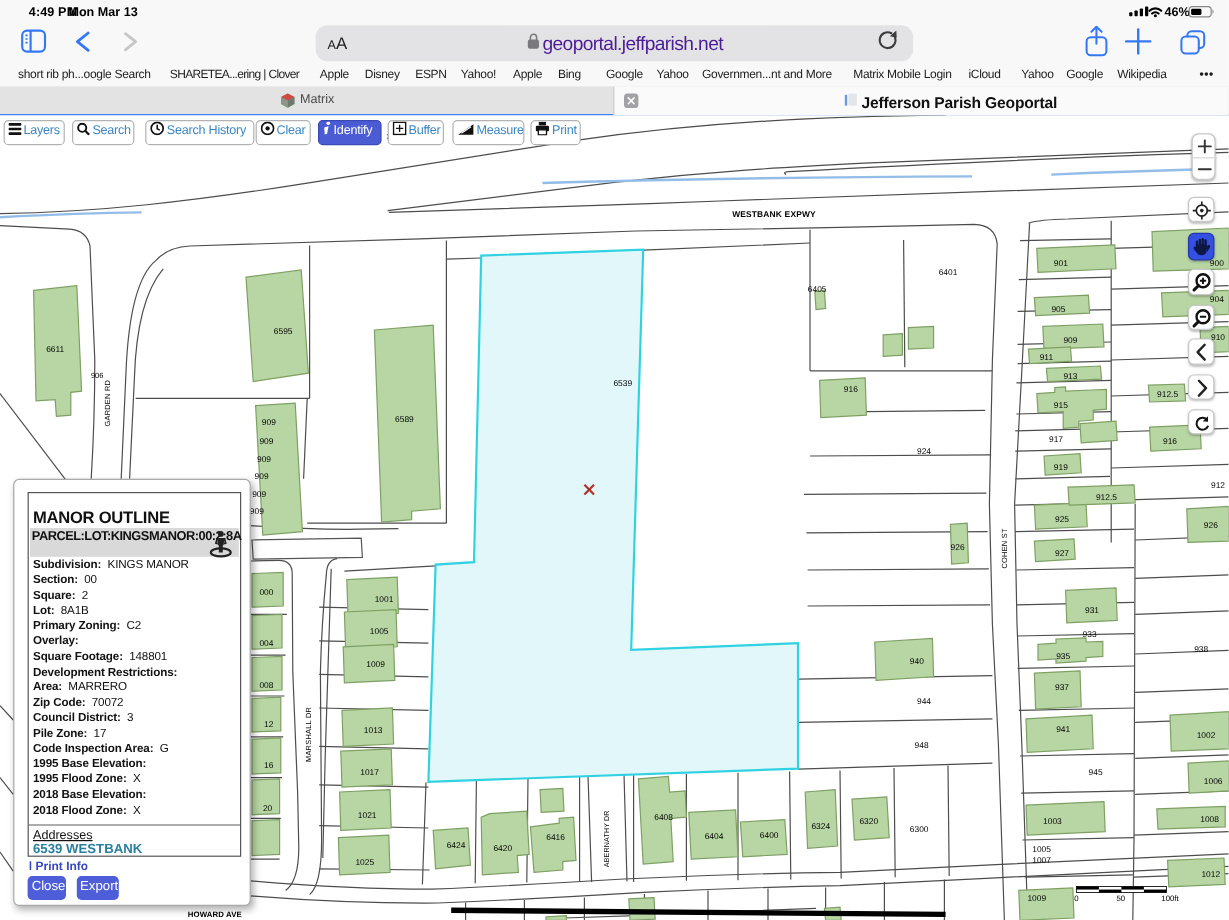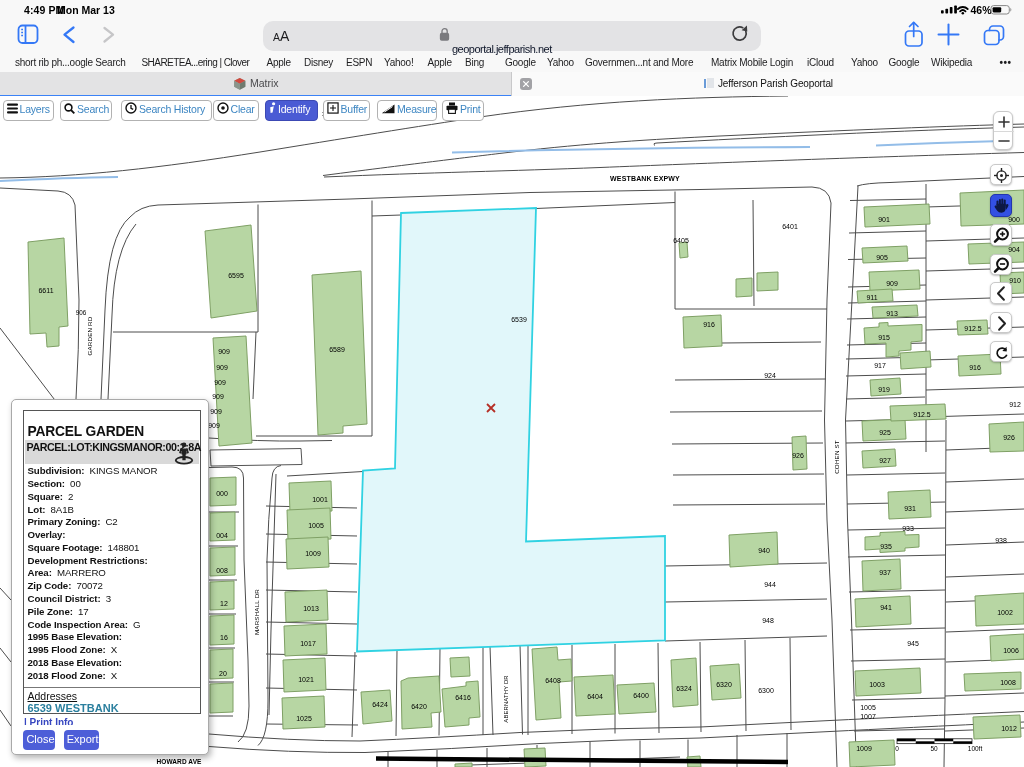--- a/index.html
+++ b/index.html
@@ -8,21 +8,21 @@
 
 #chrome{position:absolute;left:0;top:0;width:1024px;height:96px;background:#f8f8f8}
 #status{position:absolute;left:0;top:0;width:1024px;height:20px}
 #stime{position:absolute;left:24px;top:4px;font-size:10.5px;font-weight:700;color:#000;letter-spacing:.1px}
 #sdate{position:absolute;left:57px;top:4px;font-size:10.5px;font-weight:700;color:#000}
 #spct{position:absolute;left:970.5px;top:4px;font-size:10.5px;font-weight:700;color:#000}
 #navbar{position:absolute;left:0;top:20px;width:1024px;height:33px}
 #addr{position:absolute;left:263px;top:1px;width:498px;height:30px;background:#e3e3e5;border-radius:10px}
 #aa{position:absolute;left:10px;top:7px;font-size:14px;color:#1c1c1e}
 #aa span{font-size:10.5px}
-#url{position:absolute;left:189px;top:22px;font-size:11px;letter-spacing:-0.5px;color:#0f172a}
+#url{position:absolute;left:189px;top:8px;font-size:16px;letter-spacing:-0.5px;color:#4c1d95}
 #bookmarks{position:absolute;left:0;top:53px;width:1024px;height:19px;font-size:10px;color:#1d1d1f;white-space:nowrap}
 #bookmarks b{position:absolute;top:3.5px;font-weight:400;letter-spacing:-0.25px}
 #tabs{position:absolute;left:0;top:72px;width:1024px;height:24px;background:#e3e3e4;border-bottom:1px solid #3b82f6}
 #tab2{position:absolute;left:511px;top:0;width:513px;height:24px;background:#fafafa;border-left:1px solid #c8c8ca}
 .tlab{position:absolute;top:5px;font-size:11px;color:#3a3a3c}
 
 .mbtn{position:absolute;top:99.5px;height:21px;background:#fff;border:1.5px solid #b2b2b2;border-radius:4px;color:#3d86c2;font-size:10.5px;line-height:17.5px;padding:0 2px 0 3px;white-space:nowrap;letter-spacing:-0.2px;overflow:hidden}
 .mbtn svg{vertical-align:-1.5px;margin-right:2px}
 #mb5{background:#4a5bd4;color:#fff;border-color:#3c49b4}
 
@@ -338,21 +338,21 @@
    <path d="M1.2 4 L7 7 L7 13.2 L1.2 10 Z" fill="#8a948a"></path>
   </svg>
   <div class="tlab" style="left:250px;color:#4a4a4c;font-size:10.5px">Matrix</div>
   <div id="tab2">
    <div style="position:absolute;left:8px;top:5.5px;width:12px;height:12px;background:#a2a2a6;border-radius:3px"></div>
    <svg width="12" height="12" style="position:absolute;left:8px;top:5.5px" viewBox="0 0 12 12">
             <path d="M3.6 3.6 L8.4 8.4 M8.4 3.6 L3.6 8.4" stroke="#fff" stroke-width="1.3" stroke-linecap="round"></path>
           </svg>
    <div style="position:absolute;left:191.5px;top:7px;width:2.2px;height:8.5px;background:#6a9bd8"></div>
    <div style="position:absolute;left:194.5px;top:6px;width:7.5px;height:10px;background:#e2e5e9"></div>
-   <div class="tlab" style="left:206px;font-weight:400;color:#111;font-size:10px;letter-spacing:-0.15px;top:5.5px">Jefferson Parish Geoportal</div>
+   <div class="tlab" style="left:206px;font-weight:700;color:#111;font-size:13px;letter-spacing:-0.15px;top:5.5px">Jefferson Parish Geoportal</div>
   </div>
  </div>
 </div>
 
 <div class="mbtn" style="left:2.5px;width:51px" id="mb1"><svg width="11" height="11" viewBox="0 0 11 11">
         <g fill="#111">
           <rect y="0.5" width="11" height="2.2" rx="1"></rect>
           <rect y="4.4" width="11" height="2.2" rx="1"></rect>
           <rect y="8.2" width="11" height="2.2" rx="1"></rect>
         </g>
@@ -451,21 +451,21 @@
     </div>
 <div class="ctl" style="top:340.5px">
       <svg width="21" height="21" viewBox="0 0 21 21">
         <path d="M15.2 8.2 a5 5 0 1 0 0.6 4.6" fill="none" stroke="#111" stroke-width="1.7"></path>
         <path d="M15.6 4.8 L15.7 9.4 L11.3 9 Z" fill="#111"></path>
       </svg>
     </div>
 
 <div id="popup">
  <div id="pin">
-  <div id="ptitle">PARCEL GARDEN</div>
+  <div id="ptitle">MANOR OUTLINE</div>
   <div id="pband">
           <div>PARCEL:LOT:KINGSMANOR:00:2:8A</div>
         </div>
   <svg width="22" height="24" viewBox="0 0 24 26" style="position:absolute;left:149px;top:30px">
    <ellipse cx="12" cy="21" rx="9" ry="3.6" fill="none" stroke="#222" stroke-width="2"></ellipse>
    <circle cx="12" cy="4.2" r="2.6" fill="#222"></circle>
    <path d="M8.8 8 L15.2 8 L14.6 14.5 L13.8 14.5 L13.8 21 L10.2 21 L10.2 14.5 L9.4 14.5 Z" fill="#222"></path>
    <path d="M8.8 8 L7.6 12.5 L9.2 13 M15.2 8 L16.4 12.5 L14.8 13" stroke="#222" stroke-width="1.6" fill="none"></path>
   </svg>
   <div id="pflds">

